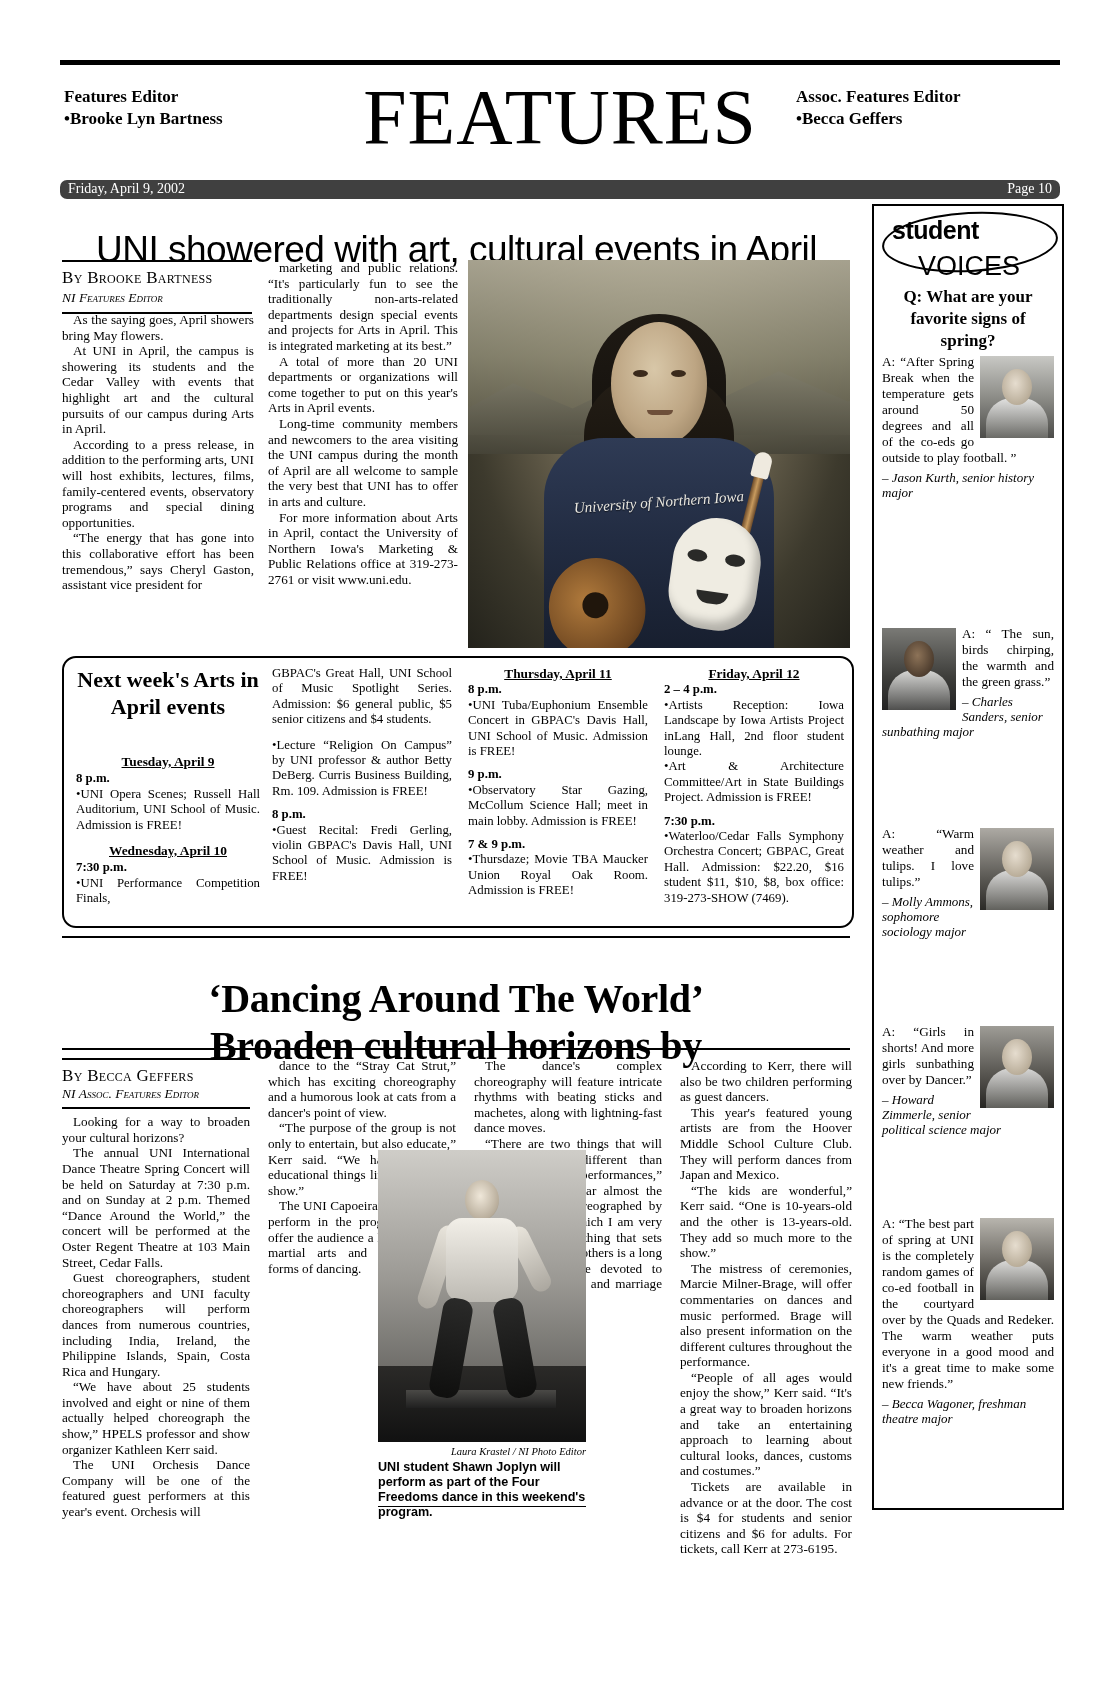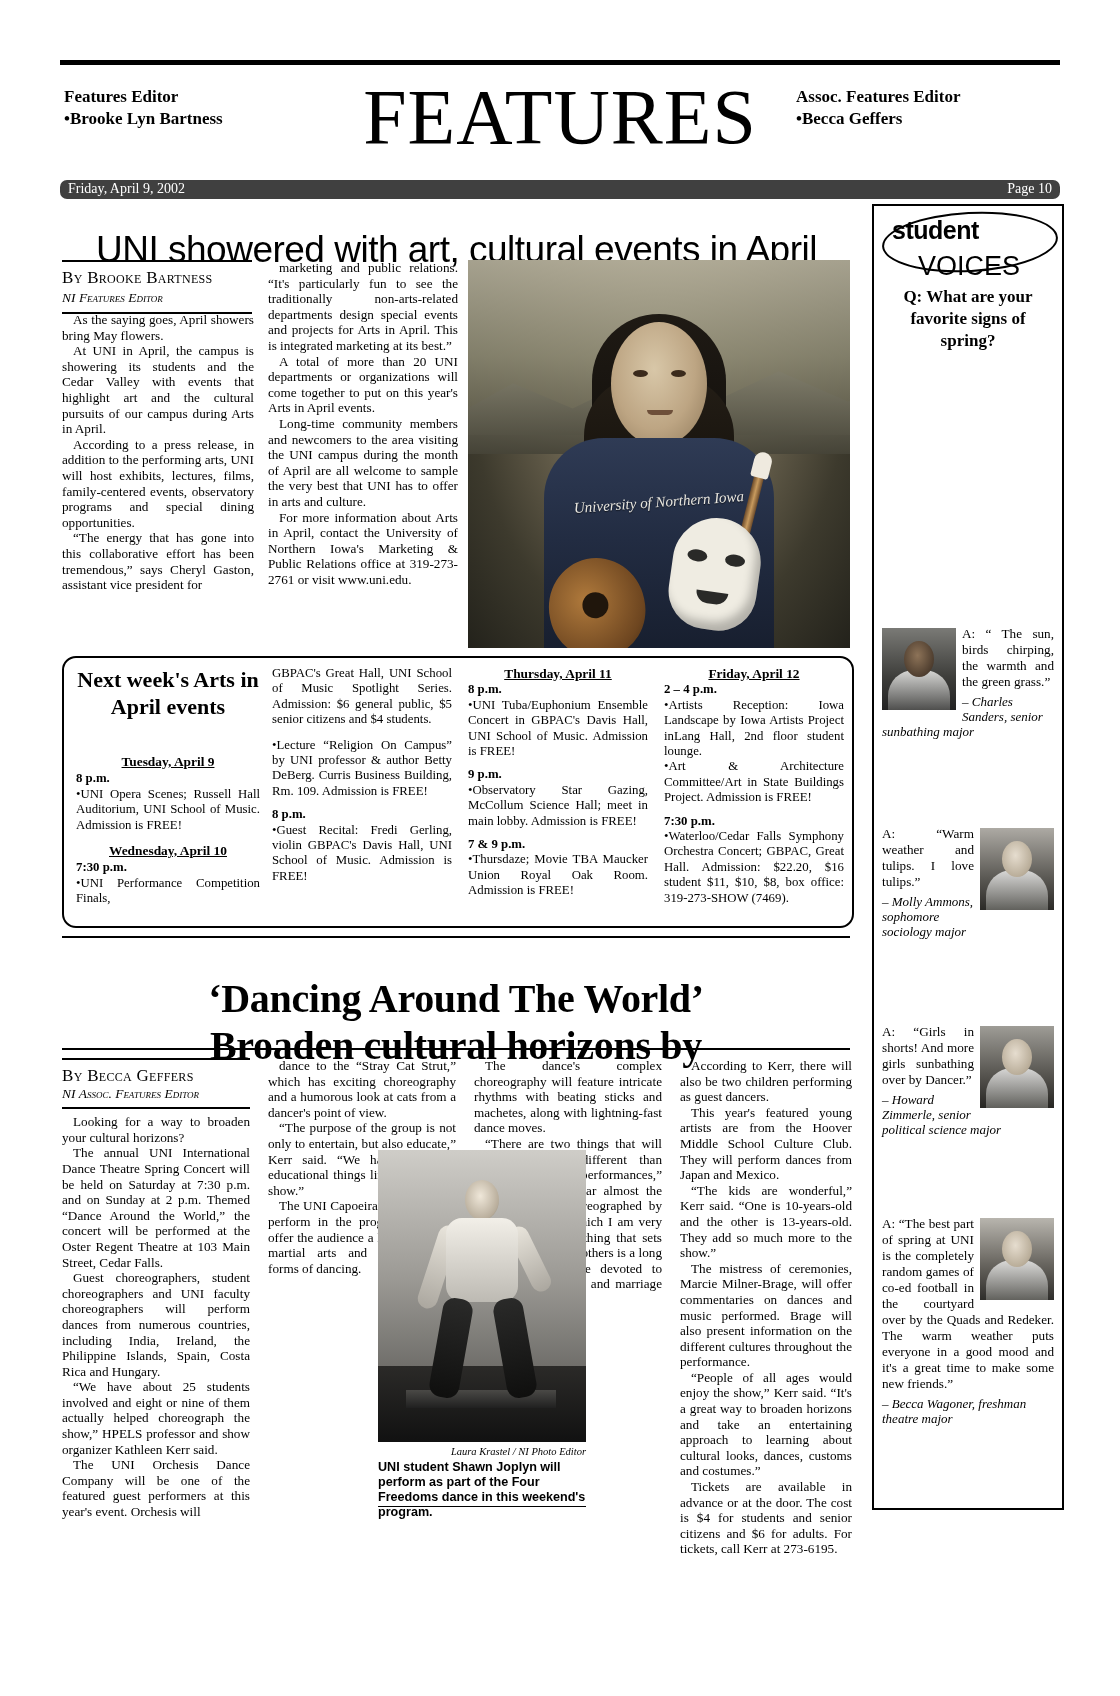--- a/index.html
+++ b/index.html
@@ -671,20 +671,28 @@
 
   <div class="sv-box">
     <div class="sv-logo">
       <div class="ring"></div>
       <div class="word1">student</div>
       <div class="word2">VOICES</div>
     </div>
 
     <div class="sv-q">Q: What are your favorite signs of spring?</div>
 
+    <div class="sv-entry" style="top:148px">
+      <div class="sv-photo p1">
+        <div class="body"></div>
+        <div class="face"></div>
+      </div>
+      <div class="sv-text">A: “After Spring Break when the temperature gets around 50 degrees and all of the co-eds go outside to play football. ”</div>
+      <div class="sv-attr">– Jason Kurth, senior history major</div>
+    </div>
 
     <div class="sv-entry" style="top:420px">
       <div class="sv-photo p2" style="float:left;margin:2px 6px 2px 0">
         <div class="body"></div>
         <div class="face"></div>
       </div>
       <div class="sv-text">A: “ The sun, birds chirping, the warmth and the green grass.”</div>
       <div class="sv-attr">– Charles Sanders, senior sunbathing major</div>
     </div>
 

